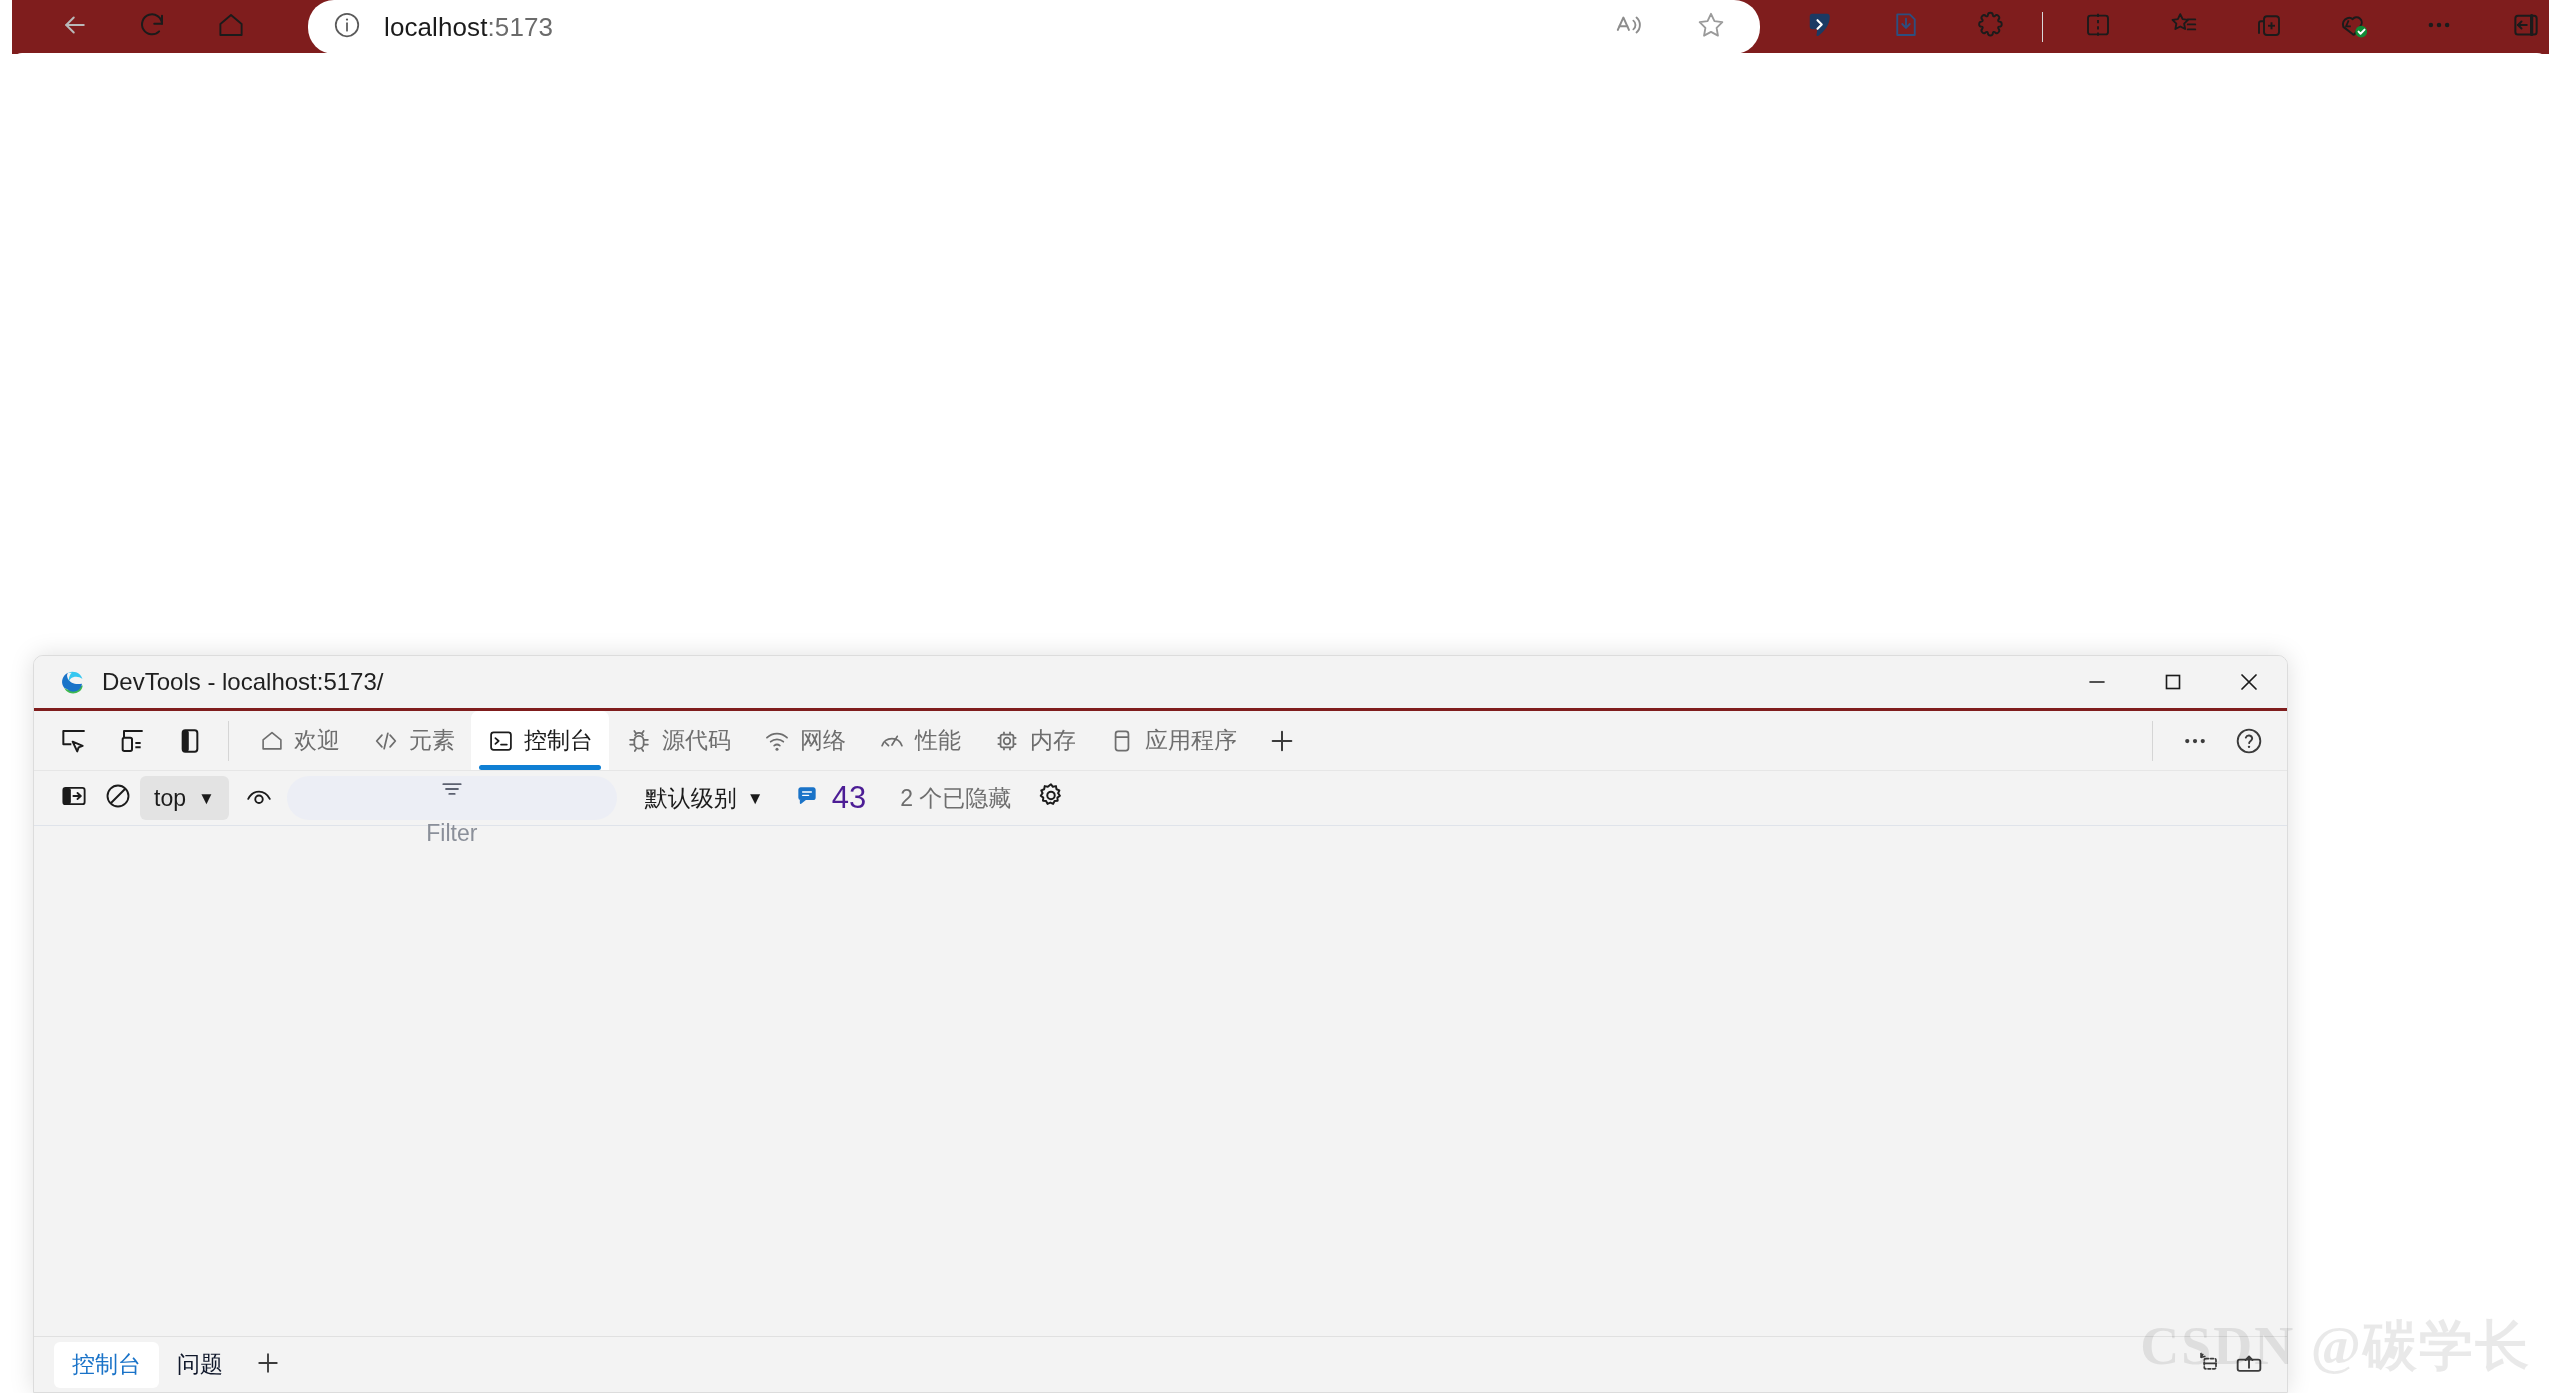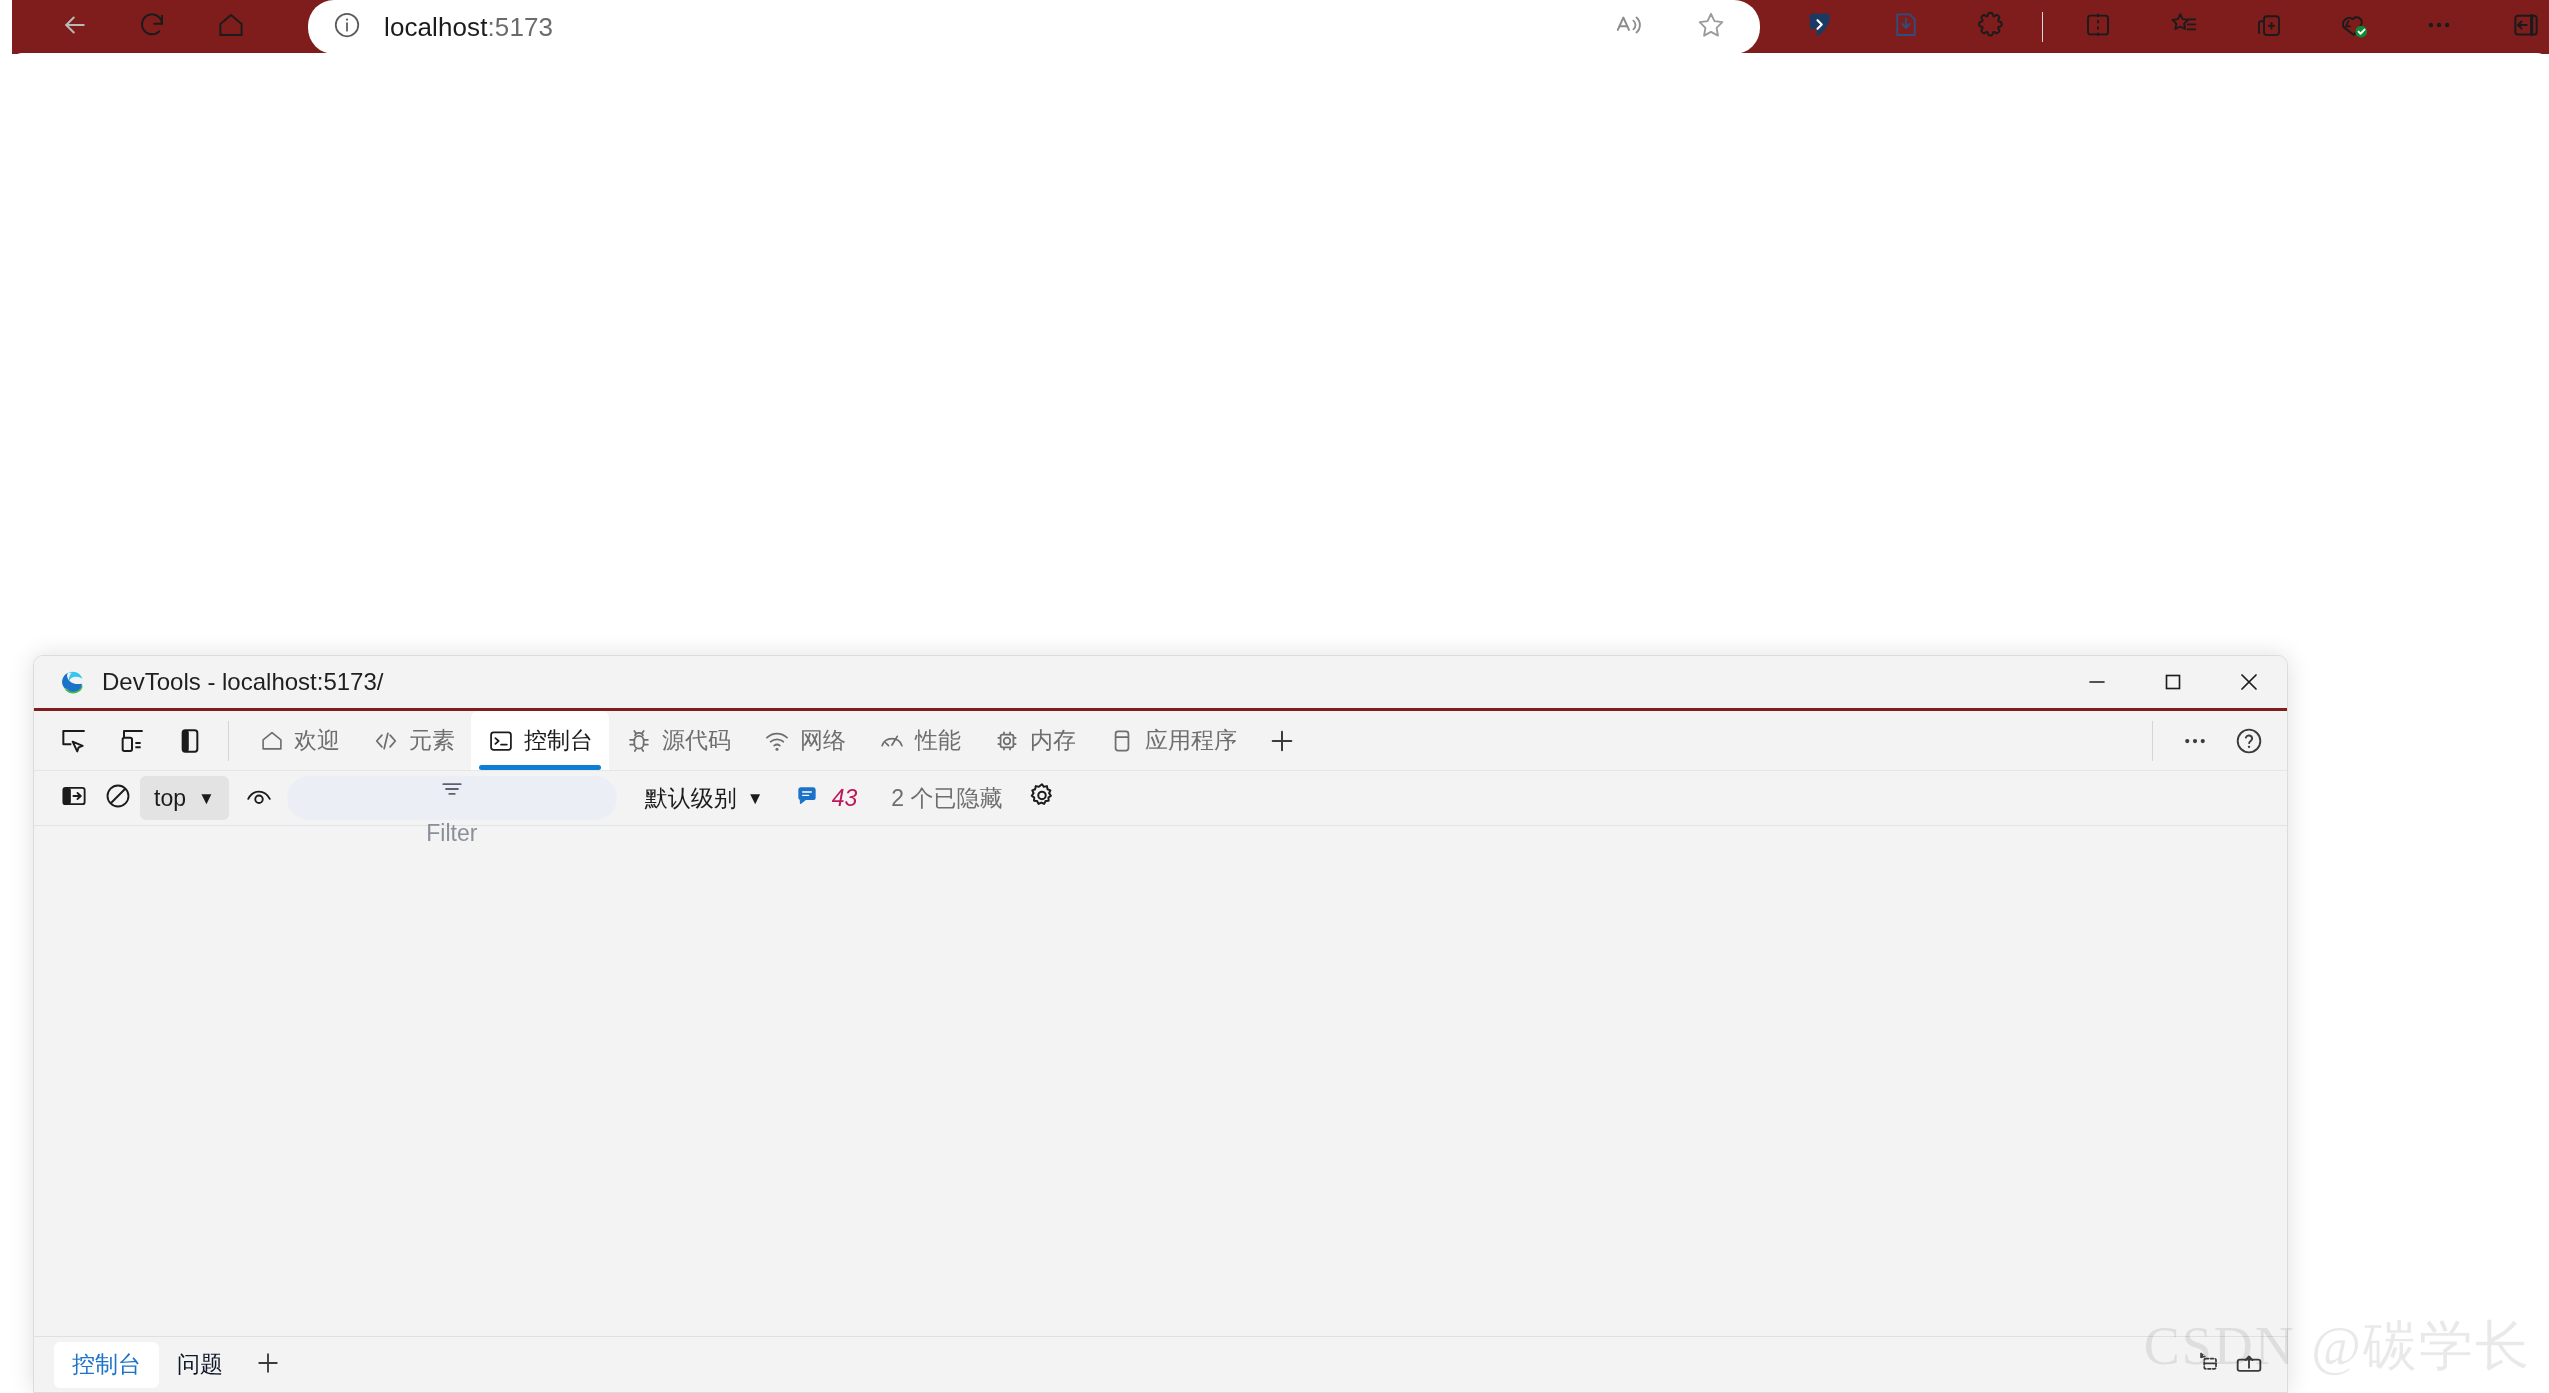--- a/index.html
+++ b/index.html
@@ -170,21 +170,21 @@
   }
   #filter-input-text { font-size: 23px; color: #8a8f99; }
   #level-selector {
     display: flex; align-items: center; gap: 10px;
     margin-left: 20px; height: 44px; padding: 0 8px;
     font-size: 23px; color: #1b1b1b; white-space: nowrap;
   }
   #message-count-group {
     display: flex; align-items: center; gap: 12px; margin-left: 22px;
   }
-  #info-count-badge-num { font-size: 23px; color: #be185d; font-style: italic; }
+  #info-count-badge-num { font-size: 31px; color: #4c1d95; }
   #hidden-count-text { font-size: 23px; color: #6e6e6e; margin-left: 22px; white-space: nowrap; }
   #console-settings-button { margin-left: 18px; }
 
   
   #console-body {
     position: relative; width: 100%; height: 474px;
     background: #ffffff;
     border-left: 8px solid #e9e9e9;
   }
   #console-message-row {
@@ -229,21 +229,21 @@
     margin-left: auto; display: flex; align-items: center; gap: 12px;
     padding-right: 22px;
   }
 
   
   #csdn-watermark {
     position: absolute; right: 18px; bottom: 10px;
     font-size: 54px; color: rgba(0,0,0,0.085);
     font-family: "Liberation Serif", "DejaVu Serif", serif;
     letter-spacing: 2px; white-space: nowrap;
-    pointer-events: none; user-select: none;
+    pointer-events: none; user-select: none; font-weight: bold;
   }
 </style>
 </head>
 <body>
 
 <div id="browser-chrome">
 
   <div class="nav-btn" id="back-button">
     <span>
       <svg width="30" height="30" viewBox="0 0 24 24" fill="none" stroke="#b9b9b9" stroke-width="1.6" stroke-linecap="round" stroke-linejoin="round">

